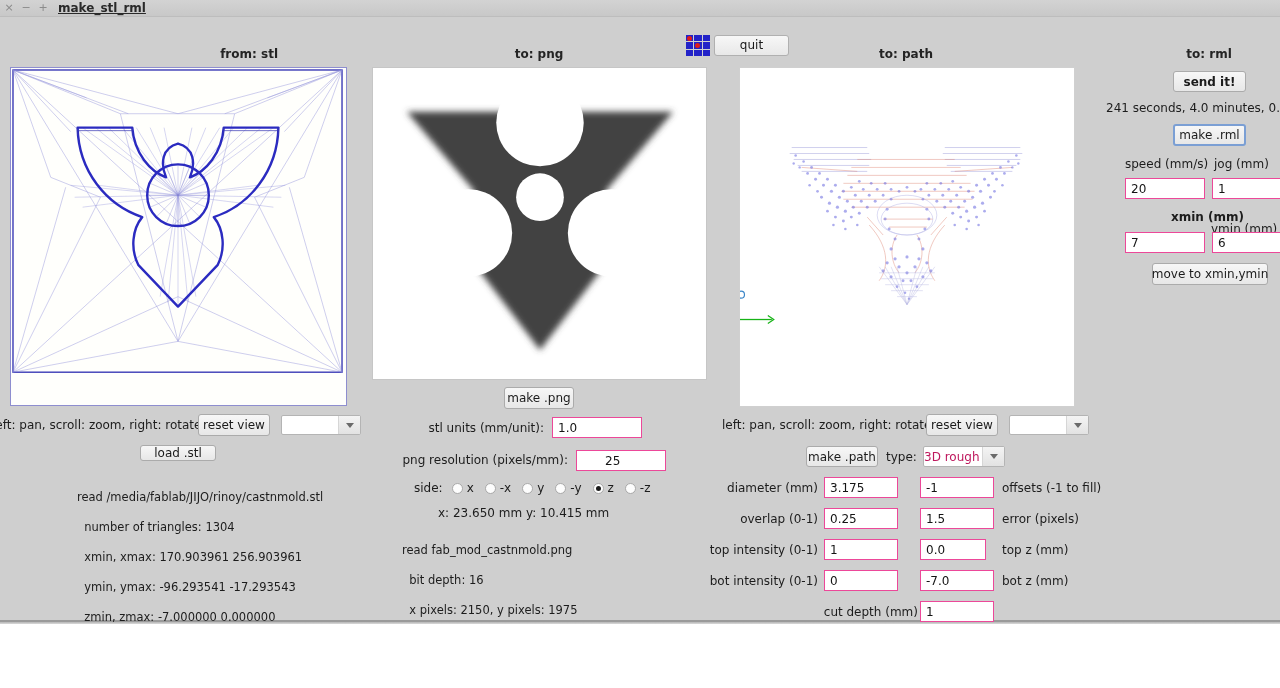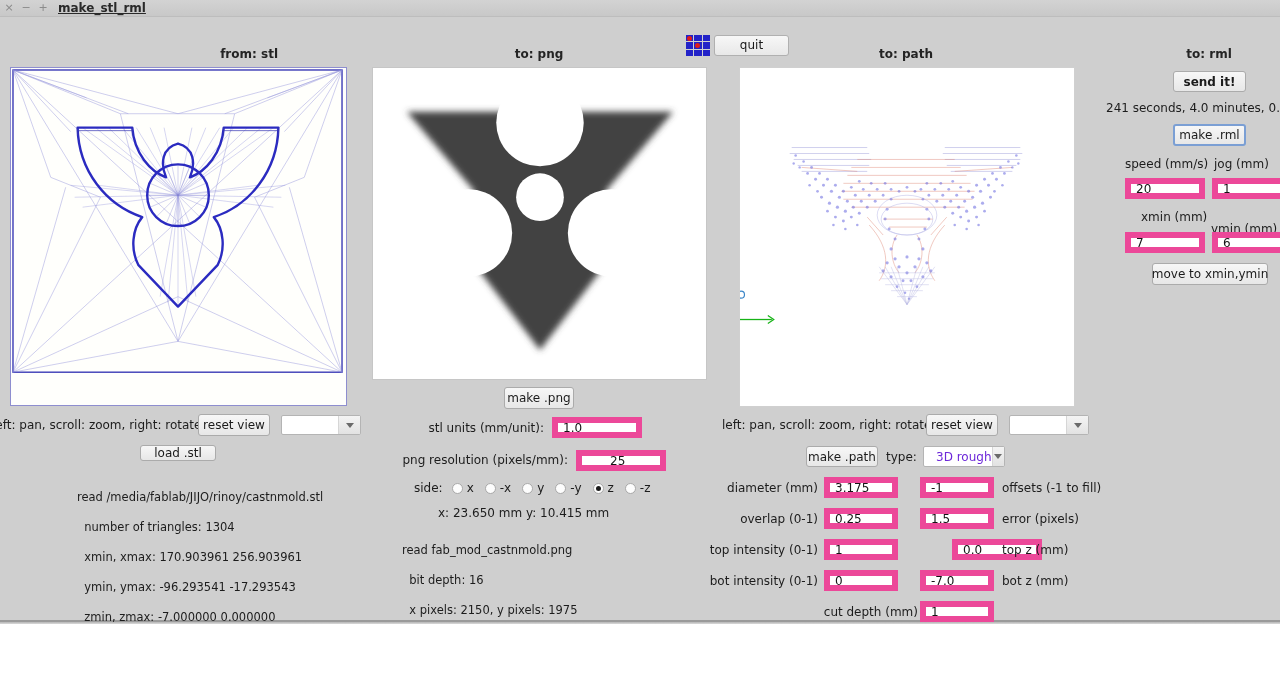--- a/index.html
+++ b/index.html
@@ -100,31 +100,31 @@
     background: linear-gradient(#f7f7f7, #e7e7e7);
     border: 1px solid #ababab; border-radius: 3px;
     font-size: 12px; color: #1b1b1b; text-align: center;
     display: flex; align-items: center; justify-content: center;
     white-space: nowrap;
   }
   .btn.focus { border: 2px solid #7b9fd4; }
   .btn.bold { font-weight: bold; }
   .txtin {
     position: absolute; background: #ffffff;
-    border: 6px solid #ec4899;
+    border: 1px solid #ec4899;
     font-size: 12px; color: #141414;
     display: flex; align-items: center;
     padding-left: 5px;
   }
   .combo {
     position: absolute; background: #ffffff;
     border: 1px solid #b4b4b4; border-radius: 2px;
     display: flex; align-items: center;
   }
-  .combo .ctxt { flex: 1; padding-left: 12px; font-size: 12px; color: #6d28d9; white-space: nowrap; }
+  .combo .ctxt { flex: 1; padding-left: 0; font-size: 12px; color: #be185d; white-space: nowrap; }
   .combo .carrow {
     width: 22px; align-self: stretch; border-left: 1px solid #d6d6d6;
     display: flex; align-items: center; justify-content: center;
     background: linear-gradient(#f4f4f4, #e2e2e2);
   }
   .lbl {
     position: absolute; font-size: 12px; color: #1c1c1c; white-space: nowrap;
   }
   .lbl.r { text-align: right; }
   .info {
@@ -528,41 +528,41 @@
     <div class="txtin" style="left:920px; top:477px; width:74px; height:21px;">-1</div>
     <div class="lbl" style="left:1002px; top:481px;">offsets (-1 to fill)</div>
 
     <div class="lbl r" style="left:690px; top:512px; width:128px;">overlap (0-1)</div>
     <div class="txtin" style="left:824px; top:508px; width:74px; height:21px;">0.25</div>
     <div class="txtin" style="left:920px; top:508px; width:74px; height:21px;">1.5</div>
     <div class="lbl" style="left:1002px; top:512px;">error (pixels)</div>
 
     <div class="lbl r" style="left:690px; top:543px; width:128px;">top intensity (0-1)</div>
     <div class="txtin" style="left:824px; top:539px; width:74px; height:21px;">1</div>
-    <div class="txtin" style="left:952px; top:539px; width:90px; height:21px;">0.0</div>
+    <div class="txtin" style="left:920px; top:539px; width:66px; height:21px;">0.0</div>
     <div class="lbl" style="left:1002px; top:543px;">top z (mm)</div>
 
     <div class="lbl r" style="left:690px; top:574px; width:128px;">bot intensity (0-1)</div>
     <div class="txtin" style="left:824px; top:570px; width:74px; height:21px;">0</div>
     <div class="txtin" style="left:920px; top:570px; width:74px; height:21px;">-7.0</div>
     <div class="lbl" style="left:1002px; top:574px;text-align:right;">bot z (mm)</div>
 
     <div class="lbl r" style="left:790px; top:605px; width:128px;">cut depth (mm)</div>
     <div class="txtin" style="left:920px; top:601px; width:74px; height:21px;">1</div>
 
     <div class="btn bold" style="left:1173px; top:71px; width:73px; height:21px;">send it!</div>
     <div class="lbl" style="left:1106px; top:101px;">241 seconds, 4.0 minutes, 0.07 h</div>
     <div class="btn focus" style="left:1173px; top:124px; width:73px; height:22px;">make .rml</div>
 
     <div class="lbl" style="left:1125px; top:157px;">speed (mm/s)</div>
     <div class="lbl" style="left:1214px; top:157px;">jog (mm)</div>
     <div class="txtin" style="left:1125px; top:178px; width:80px; height:21px;">20</div>
     <div class="txtin" style="left:1212px; top:178px; width:80px; height:21px;">1</div>
 
-    <div class="lbl" style="left:1141px; top:210px;">xmin (mm)</div>
+    <div class="lbl" style="left:1171px; top:210px;font-weight:bold;">xmin (mm)</div>
     <div class="lbl" style="left:1211px; top:222px;">ymin (mm)</div>
     <div class="txtin" style="left:1125px; top:232px; width:80px; height:21px;">7</div>
     <div class="txtin" style="left:1212px; top:232px; width:80px; height:21px;">6</div>
 
     <div class="btn" style="left:1152px; top:263px; width:116px; height:22px;">move to xmin,ymin</div>
 
   </div>
 
   <div id="win-shadow"></div>
   <div id="desktop"></div>

